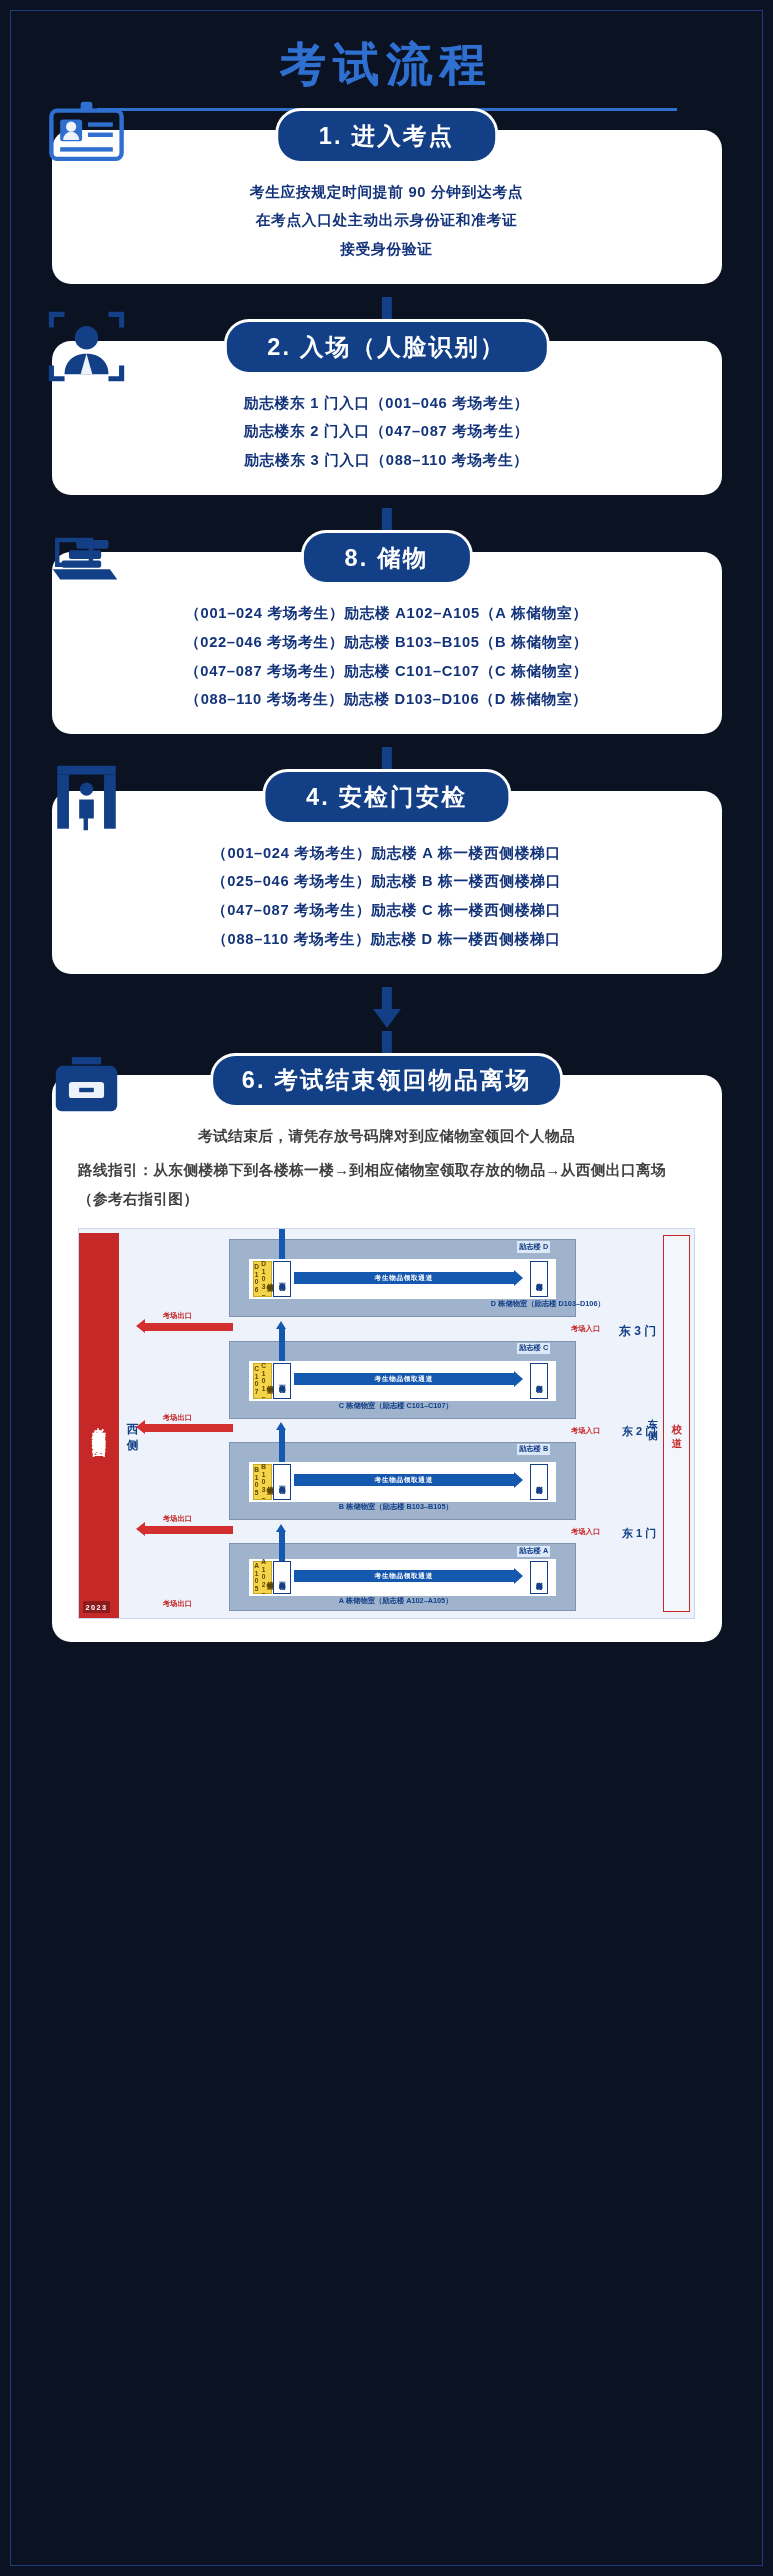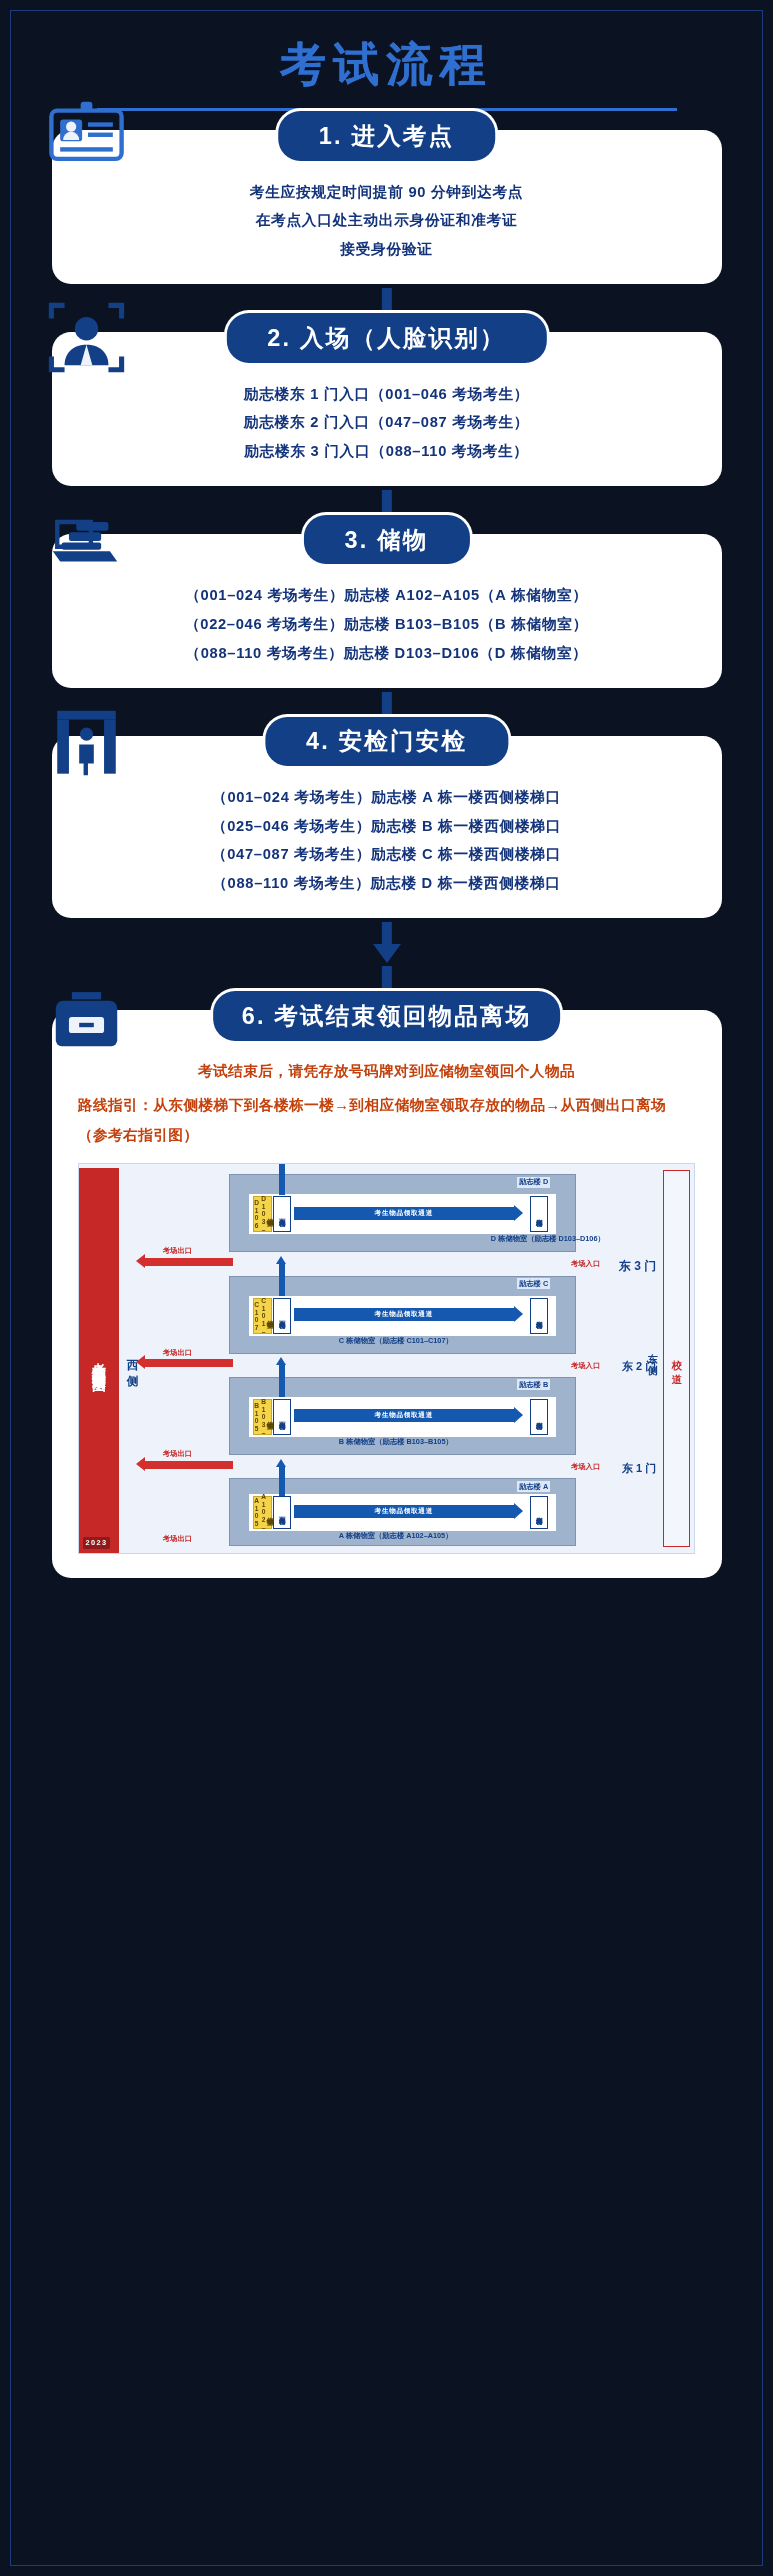--- a/index.html
+++ b/index.html
@@ -45,21 +45,21 @@
     margin:11.7px auto 0;
   }
 
   
   .steps{
     position:relative;
     padding:0 0 29px;
   }
   .step{
     position:relative;
-    margin:0 auto 4px;
+    margin:0 auto 13px;
     width:705px;
   }
   .card{
     position:relative;
     margin:0 auto;
     width:670px;
     background:#ffffff;
     border-radius:19px;
     padding:43px 19px 19px;
     box-sizing:border-box;
@@ -121,21 +121,21 @@
     border-left:14px solid transparent;
     border-right:14px solid transparent;
     border-top:19px solid #123f86;
   }
   .gap{height:20.6px;}
   .para{
     font-size:14.7px;
     font-weight:bold;
     line-height:2.0;
     letter-spacing:0.4px;
-    color:#c2410c;
+    color:#404040;
     padding:4.4px 7.3px 0;
   }
   .para.center{text-align:center;}
 
   
   .map{
     position:relative;
     margin:13.2px 7.3px 4.4px;
     height:389px;
     background:#eef3fb;
@@ -313,24 +313,25 @@
       <div class="icon-badge">
         <svg viewBox="0 0 108 108">
           <path d="M14 30h46v34H14z" fill="none" stroke="#123f86" stroke-width="6"></path>
           <path d="M8 70h78l10 14H18z" fill="#123f86"></path>
           <rect x="30" y="44" width="44" height="12" rx="3" fill="#123f86"></rect>
           <rect x="40" y="30" width="44" height="12" rx="3" fill="#123f86"></rect>
           <rect x="20" y="58" width="54" height="10" rx="3" fill="#123f86"></rect>
         </svg>
       </div>
       <div class="card">
-        <div class="banner">3. 储物</div>
+        <div class="banner">8. 储物</div>
         <div class="lines">
           <div class="ln">（001–024 考场考生）励志楼 A102–A105（A 栋储物室）</div>
           <div class="ln">（022–046 考场考生）励志楼 B103–B105（B 栋储物室）</div>
+          <div class="ln">（047–087 考场考生）励志楼 C101–C107（C 栋储物室）</div>
           <div class="ln">（088–110 考场考生）励志楼 D103–D106（D 栋储物室）</div>
         </div>
       </div>
     </div>
 
     <div class="arrow">
         <div class="stem"></div>
         <div class="head"></div>
       </div>
 

